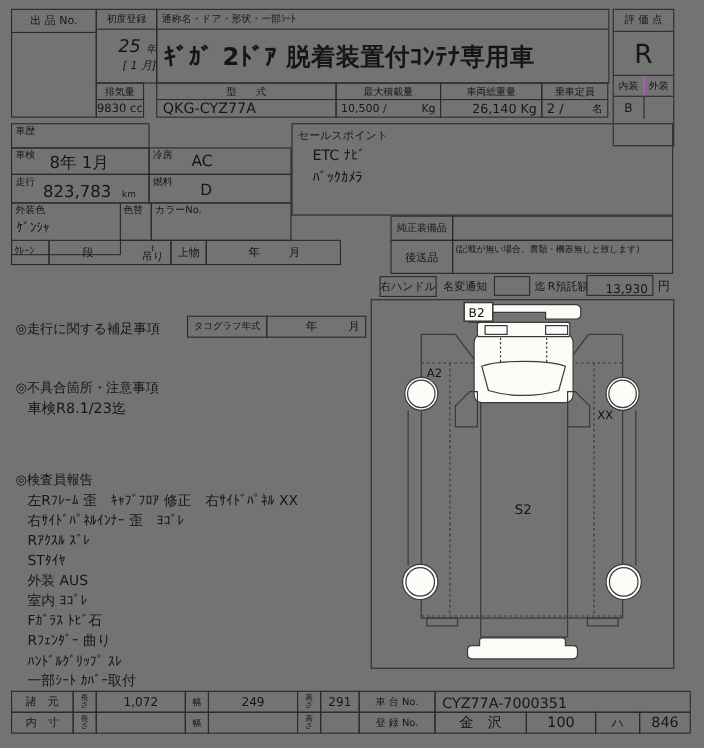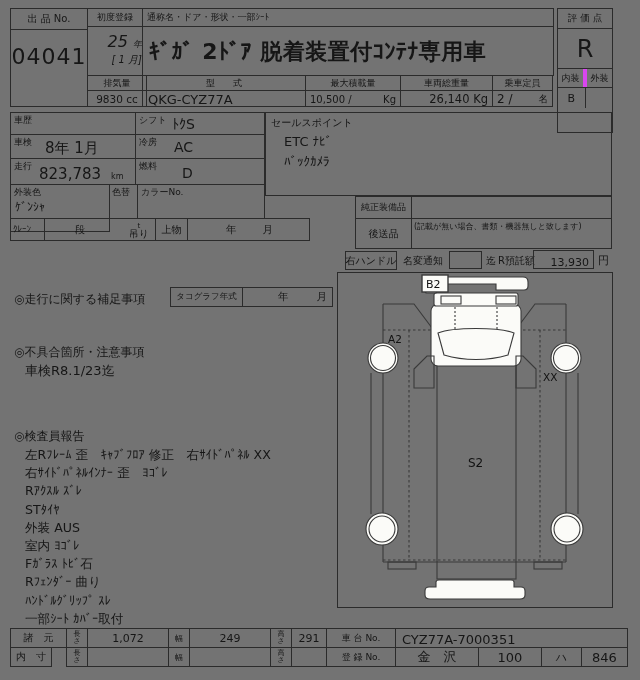--- a/index.html
+++ b/index.html
@@ -14,38 +14,37 @@
   .noteline{font-size:12.6px;line-height:18.2px;}
   svg text{font-family:"DejaVu Sans","Liberation Sans",sans-serif;}
 </style>
 </head>
 <body>
 
 <div id="sheet">
 
   <div class="abs bd" style="left:10px;top:8px;width:78px;height:99px;">
     <div class="hdrline" style="height:20px;font-size:10px;">出 品 No.</div>
-    <div class="ctr" style="height:52px;font-size:22px;letter-spacing:1px;">04041</div>
   </div>
 
   <div class="abs bd" style="left:87px;top:8px;width:56px;height:68px;">
     <div class="hdrline" style="height:17px;font-size:9px;">初度登録</div>
     <div style="text-align:right;padding-top:5px;font-style:italic;">
       <span style="font-size:16px;">25</span>
       <span style="font-size:9px;">年</span>
       <div style="font-size:10px;margin-top:2px;">[ 1 月]</div>
     </div>
   </div>
 
   <div class="abs bd" style="left:142px;top:8px;width:412px;height:68px;">
     <div class="hdrline" style="height:17px;font-size:9px;justify-content:flex-start;padding-left:4px;">通称名・ドア・形状・一部ｼｰﾄ</div>
     <div style="font-size:22px;font-weight:bold;padding:10px 0 0 6px;letter-spacing:0.5px;">ｷﾞｶﾞ 2ﾄﾞｱ 脱着装置付ｺﾝﾃﾅ専用車</div>
   </div>
 
-  <div class="abs bd" style="left:87px;top:75px;width:60px;height:32px;">
+  <div class="abs bd" style="left:87px;top:75px;width:44px;height:32px;">
     <div class="hdrline" style="height:14px;font-size:9px;">排気量</div>
     <div class="ctr" style="height:16px;font-size:10.5px;">9830 cc</div>
   </div>
 
   <div class="abs bd" style="left:142px;top:75px;width:164px;height:32px;">
     <div class="hdrline" style="height:14px;font-size:9px;">型　　式</div>
     <div style="height:16px;font-size:13px;padding:1px 0 0 5px;">QKG-CYZ77A</div>
   </div>
 
   <div class="abs bd" style="left:305px;top:75px;width:96px;height:32px;">
@@ -66,35 +65,31 @@
     <div style="height:16px;display:flex;justify-content:space-between;align-items:center;padding:0 4px;">
       <span style="font-size:12px;">2 /</span>
       <span style="font-size:9.5px;">名</span>
     </div>
   </div>
 
   <div class="abs bd" style="left:557px;top:8px;width:56px;height:125px;">
     <div class="hdrline" style="height:19px;font-size:9.5px;">評 価 点</div>
     <div class="hdrline" style="height:39px;font-size:24px;">R</div>
     <div class="hdrline" style="height:18px;padding:0;">
-      <div class="ctr" style="width:50%;height:100%;border-right:4px solid #d946ef;font-size:9px;text-align:right;">内装</div>
+      <div class="ctr" style="width:50%;height:100%;border-right:1px solid #d946ef;font-size:9px;text-align:right;">内装</div>
       <div class="ctr" style="width:50%;height:100%;font-size:9px;">外装</div>
     </div>
     <div style="height:20px;display:flex;">
       <div class="ctr" style="width:50%;height:100%;border-right:1px solid #2b2b2b;font-size:11px;">B</div>
       <div class="ctr" style="width:50%;height:100%;font-size:11px;"></div>
     </div>
   </div>
 
   <div class="abs bd" style="left:10px;top:112px;width:126px;height:23px;">
     <div class="lbl" style="padding:2px 0 0 3px;">車歴</div>
-  </div>
-  <div class="abs bd" style="left:135px;top:112px;width:130px;height:23px;">
-    <span class="lbl abs" style="left:3px;top:2px;">シフト</span>
-    <span class="abs" style="left:36px;top:3px;font-size:14px;">ﾄｸS</span>
   </div>
 
   <div class="abs bd" style="left:10px;top:134px;width:126px;height:25px;">
     <span class="lbl abs" style="left:3px;top:2px;">車検</span>
     <span class="abs" style="left:34px;top:4px;font-size:15px;">8年 1月</span>
   </div>
   <div class="abs bd" style="left:135px;top:134px;width:130px;height:25px;">
     <span class="lbl abs" style="left:3px;top:2px;">冷房</span>
     <span class="abs" style="left:38px;top:4px;font-size:14px;">AC</span>
   </div>
@@ -286,21 +281,21 @@
   <div class="abs bd ctr" style="left:291px;top:628px;width:36px;height:20px;font-size:11px;">
     <span>291</span>
   </div>
   <div class="abs bd ctr" style="left:326px;top:628px;width:70px;height:20px;font-size:9px;">
     <span>車 台 No.</span>
   </div>
   <div class="abs bd" style="left:395px;top:628px;width:233px;height:20px;">
     <span style="font-size:13px;line-height:19px;padding-left:6px;display:inline-block;">CYZ77A-7000351</span>
   </div>
 
-  <div class="abs bd ctr" style="left:10px;top:647px;width:42px;height:20px;font-size:10px;">
+  <div class="abs bd ctr" style="left:10px;top:647px;width:57px;height:20px;font-size:10px;">
     <span>内　寸</span>
   </div>
   <div class="abs bd ctr" style="left:66px;top:647px;width:22px;height:20px;">
     <span class="vsmall"><span>長</span><br><span>さ</span></span>
   </div>
   <div class="abs bd" style="left:87px;top:647px;width:82px;height:20px;"></div>
   <div class="abs bd ctr" style="left:168px;top:647px;width:22px;height:20px;font-size:8px;">
     <span>幅</span>
   </div>
   <div class="abs bd" style="left:189px;top:647px;width:82px;height:20px;"></div>

